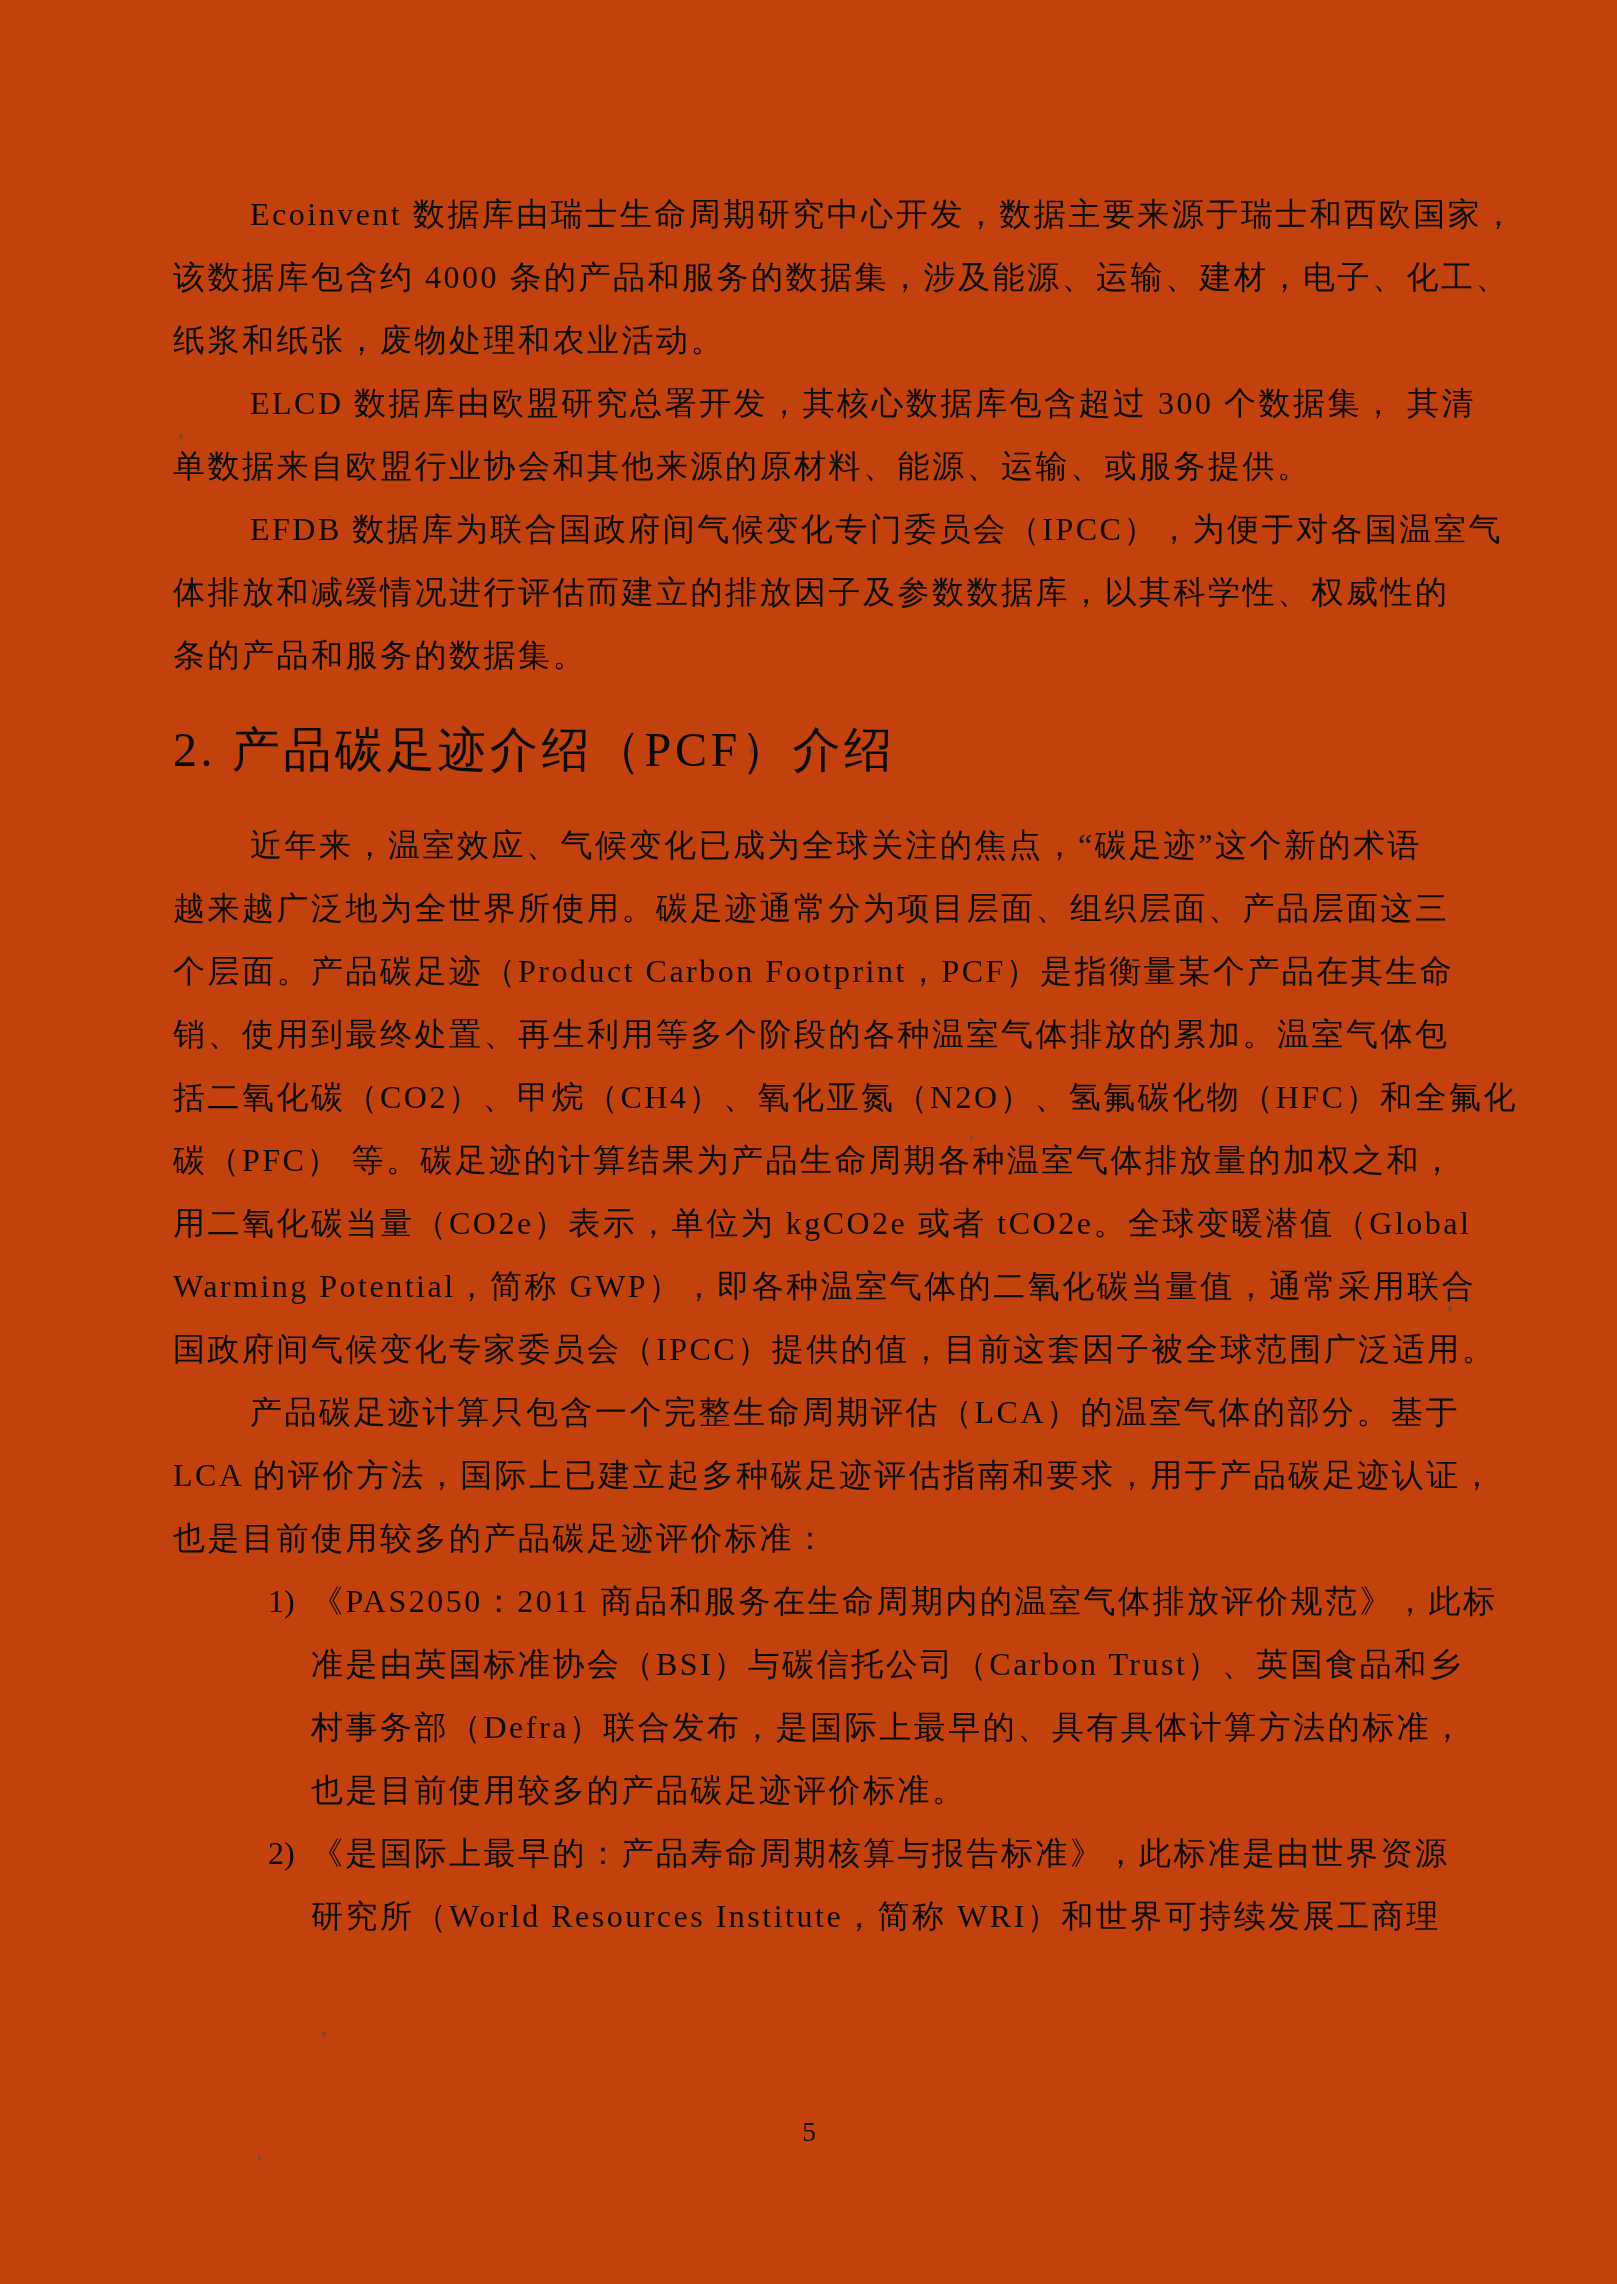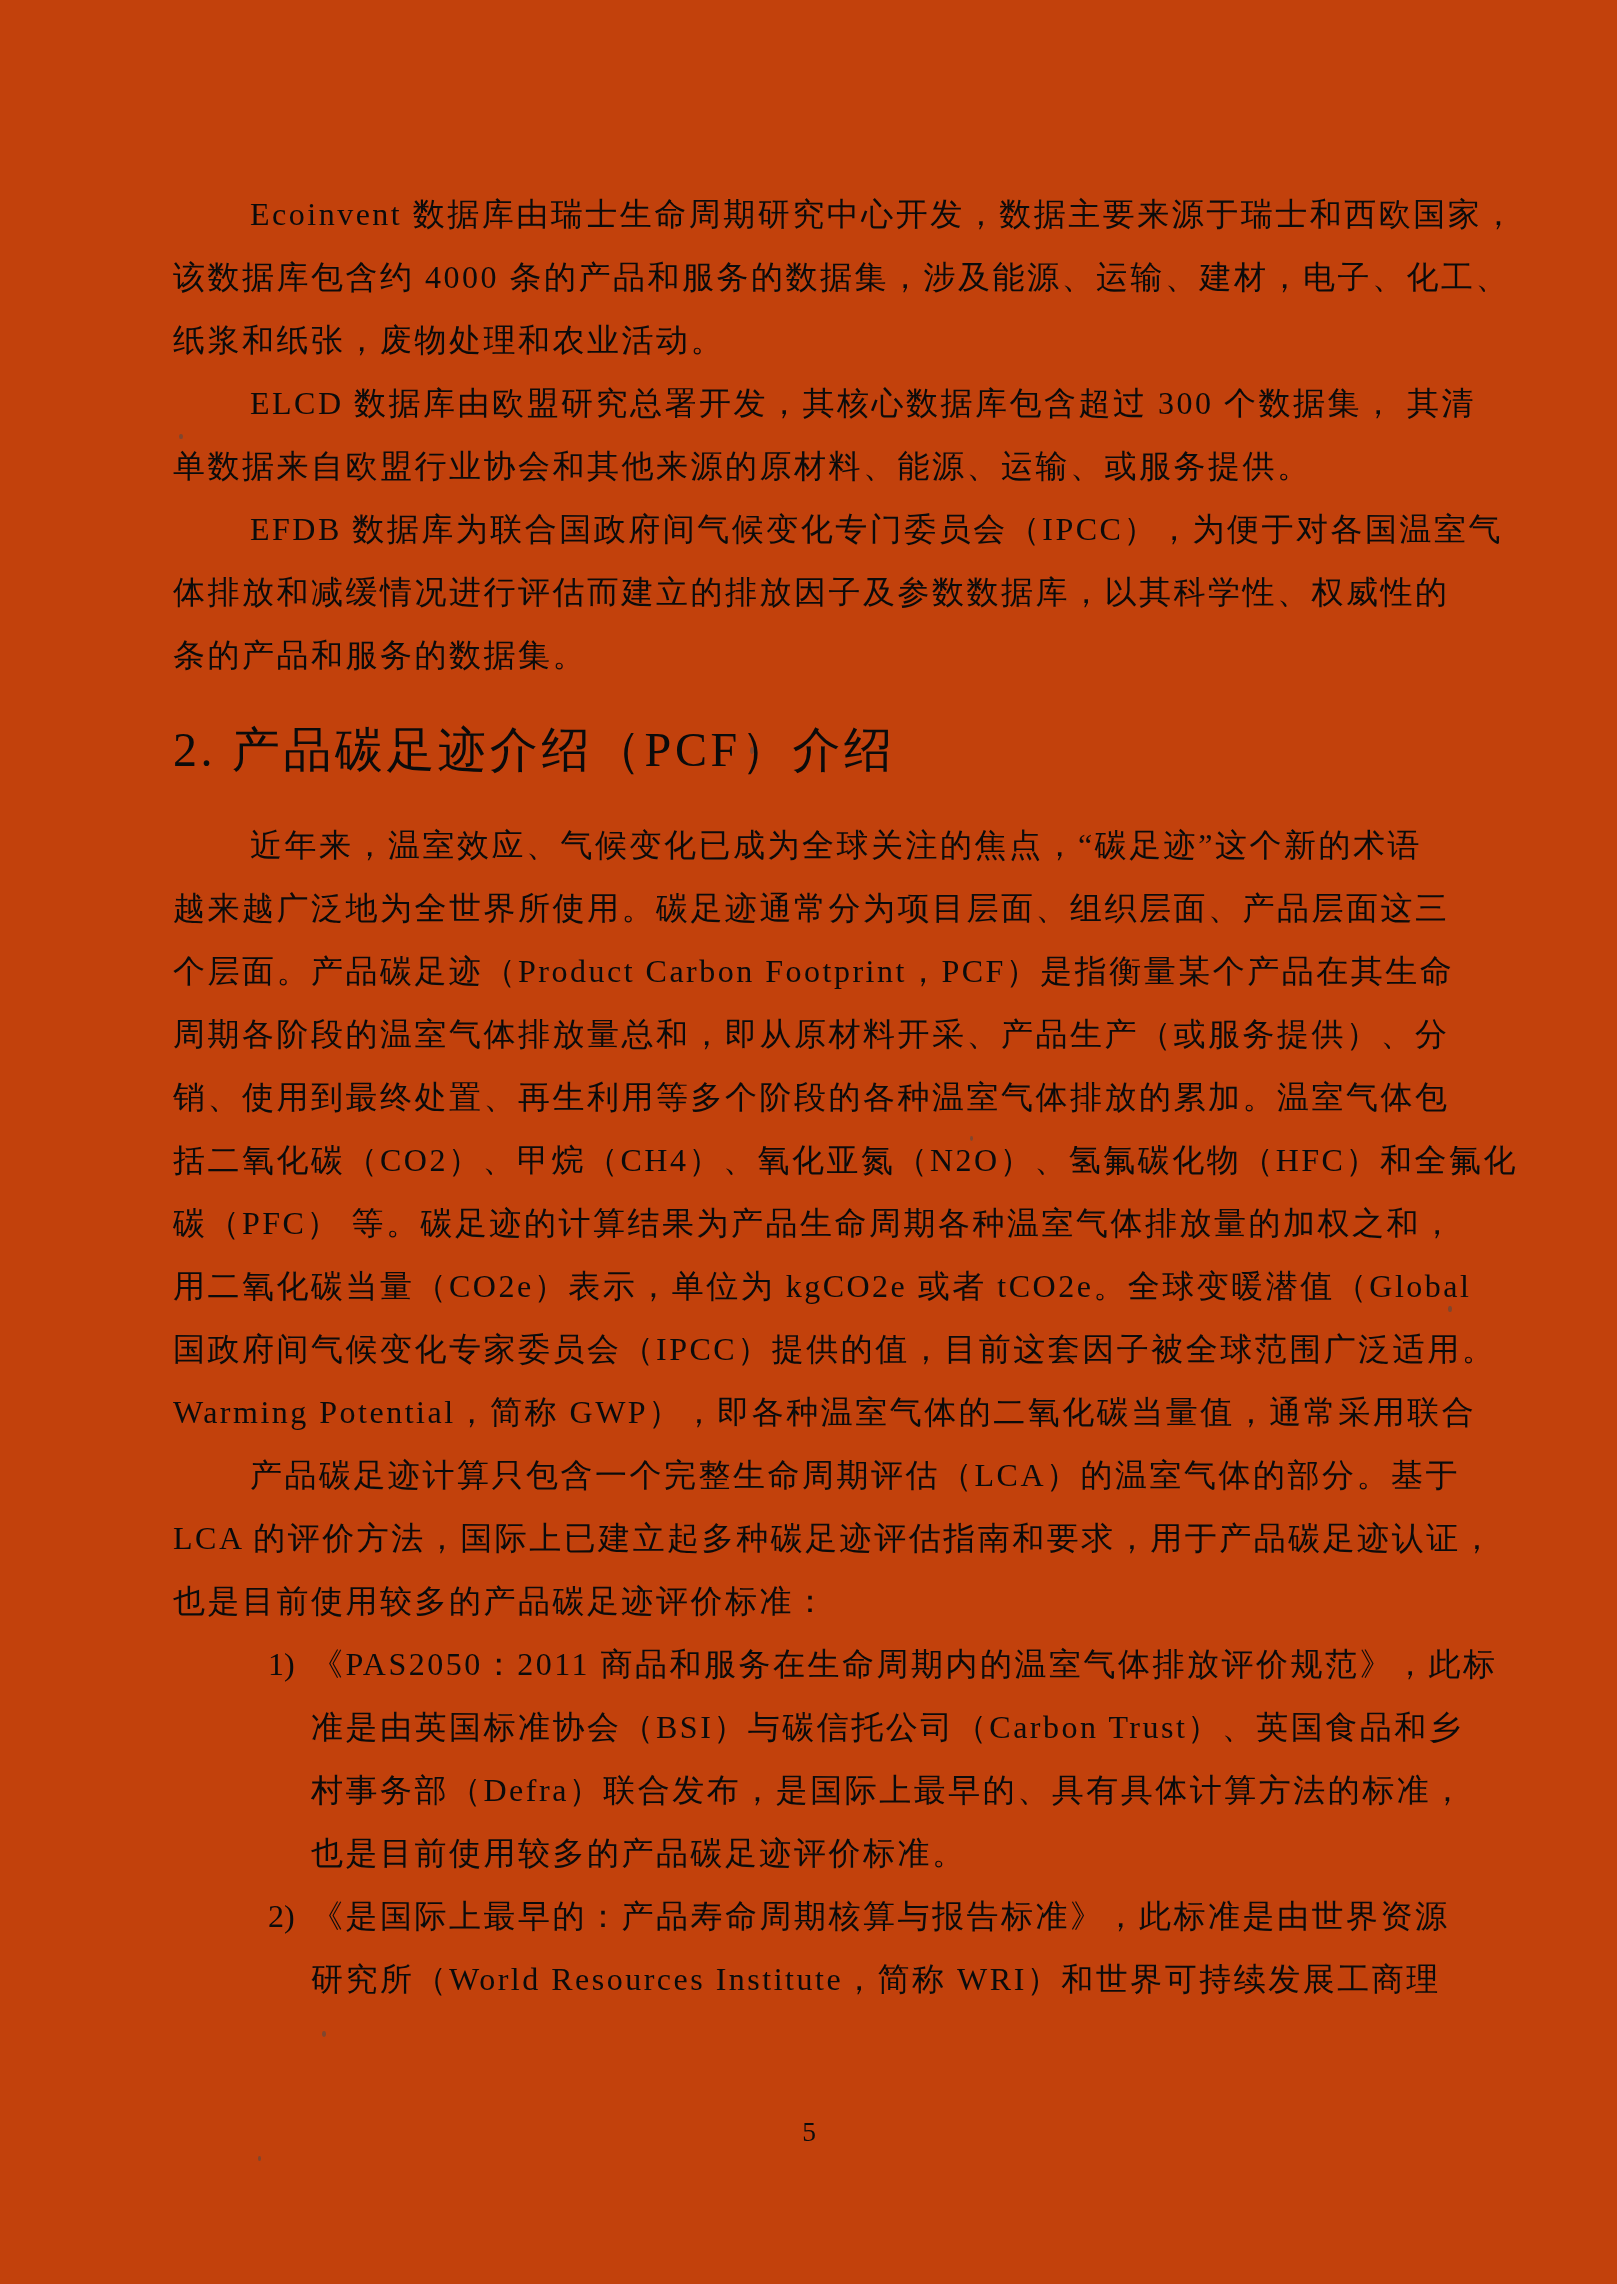--- a/index.html
+++ b/index.html
@@ -84,27 +84,26 @@
 
     <div class="line indent">EFDB 数据库为联合国政府间气候变化专门委员会（IPCC），为便于对各国温室气</div>
     <div class="line">体排放和减缓情况进行评估而建立的排放因子及参数数据库，以其科学性、权威性的</div>
     <div class="line">条的产品和服务的数据集。</div>
 
     <div class="heading">2. 产品碳足迹介绍（PCF）介绍</div>
 
     <div class="line indent">近年来，温室效应、气候变化已成为全球关注的焦点，“碳足迹”这个新的术语</div>
     <div class="line">越来越广泛地为全世界所使用。碳足迹通常分为项目层面、组织层面、产品层面这三</div>
     <div class="line">个层面。产品碳足迹（Product Carbon Footprint，PCF）是指衡量某个产品在其生命</div>
-    <div class="line">周期各阶段的温室气体排放量总和，即从原材料开采、产品生产（或服务提供）、分</div>
     <div class="line">销、使用到最终处置、再生利用等多个阶段的各种温室气体排放的累加。温室气体包</div>
     <div class="line">括二氧化碳（CO2）、甲烷（CH4）、氧化亚氮（N2O）、氢氟碳化物（HFC）和全氟化</div>
     <div class="line">碳（PFC） 等。碳足迹的计算结果为产品生命周期各种温室气体排放量的加权之和，</div>
     <div class="line">用二氧化碳当量（CO2e）表示，单位为 kgCO2e 或者 tCO2e。全球变暖潜值（Global</div>
+    <div class="line">Warming Potential，简称 GWP），即各种温室气体的二氧化碳当量值，通常采用联合</div>
     <div class="line">国政府间气候变化专家委员会（IPCC）提供的值，目前这套因子被全球范围广泛适用。</div>
-    <div class="line">Warming Potential，简称 GWP），即各种温室气体的二氧化碳当量值，通常采用联合</div>
 
     <div class="line indent">产品碳足迹计算只包含一个完整生命周期评估（LCA）的温室气体的部分。基于</div>
     <div class="line">LCA 的评价方法，国际上已建立起多种碳足迹评估指南和要求，用于产品碳足迹认证，</div>
     <div class="line">也是目前使用较多的产品碳足迹评价标准：</div>
 
     <div class="list-item">
       <span class="marker">1)</span>
       <div class="line">《PAS2050：2011 商品和服务在生命周期内的温室气体排放评价规范》，此标</div>
       <div class="line">准是由英国标准协会（BSI）与碳信托公司（Carbon Trust）、英国食品和乡</div>
       <div class="line">村事务部（Defra）联合发布，是国际上最早的、具有具体计算方法的标准，</div>

